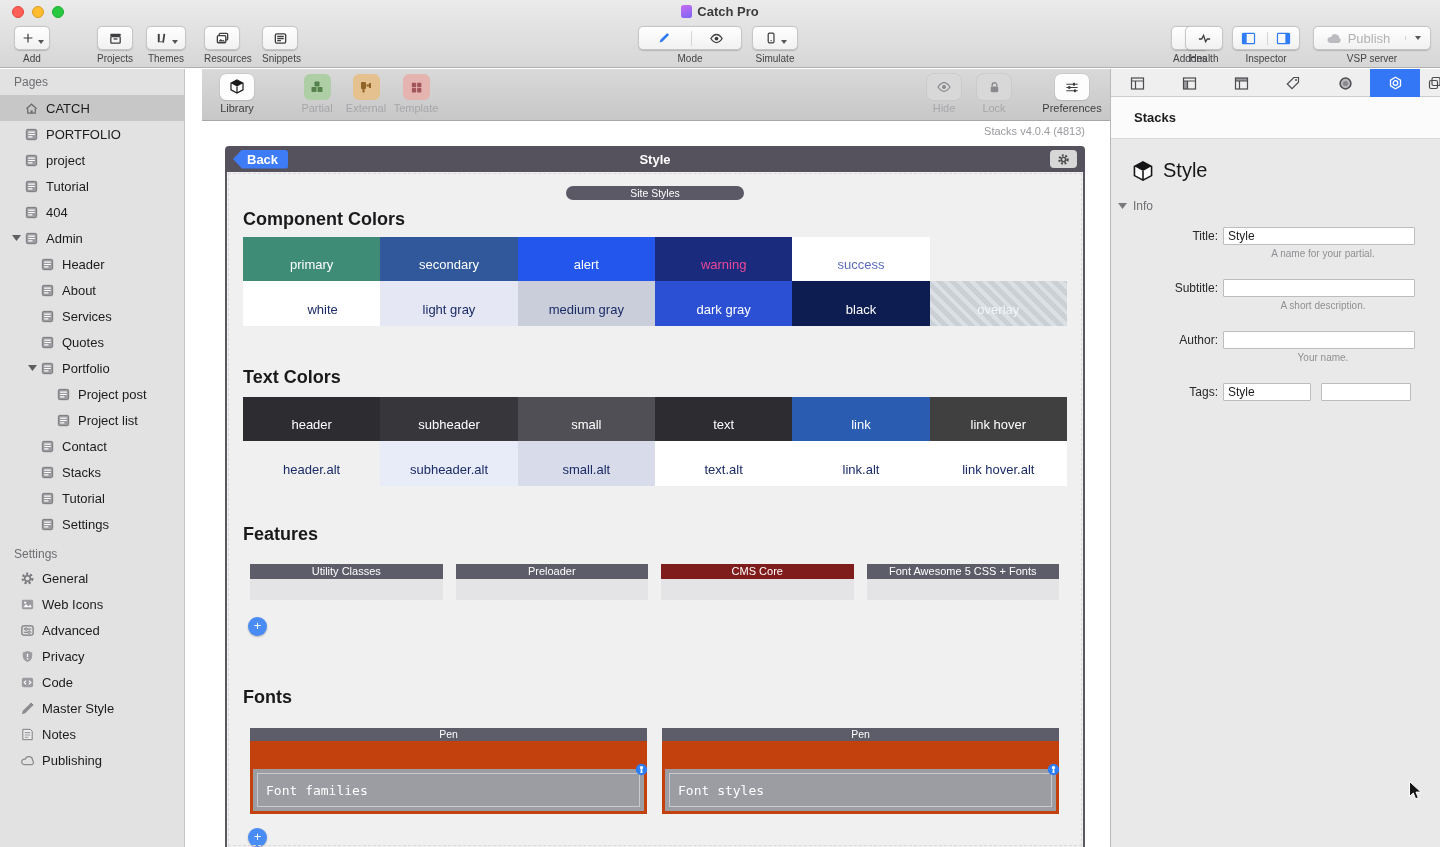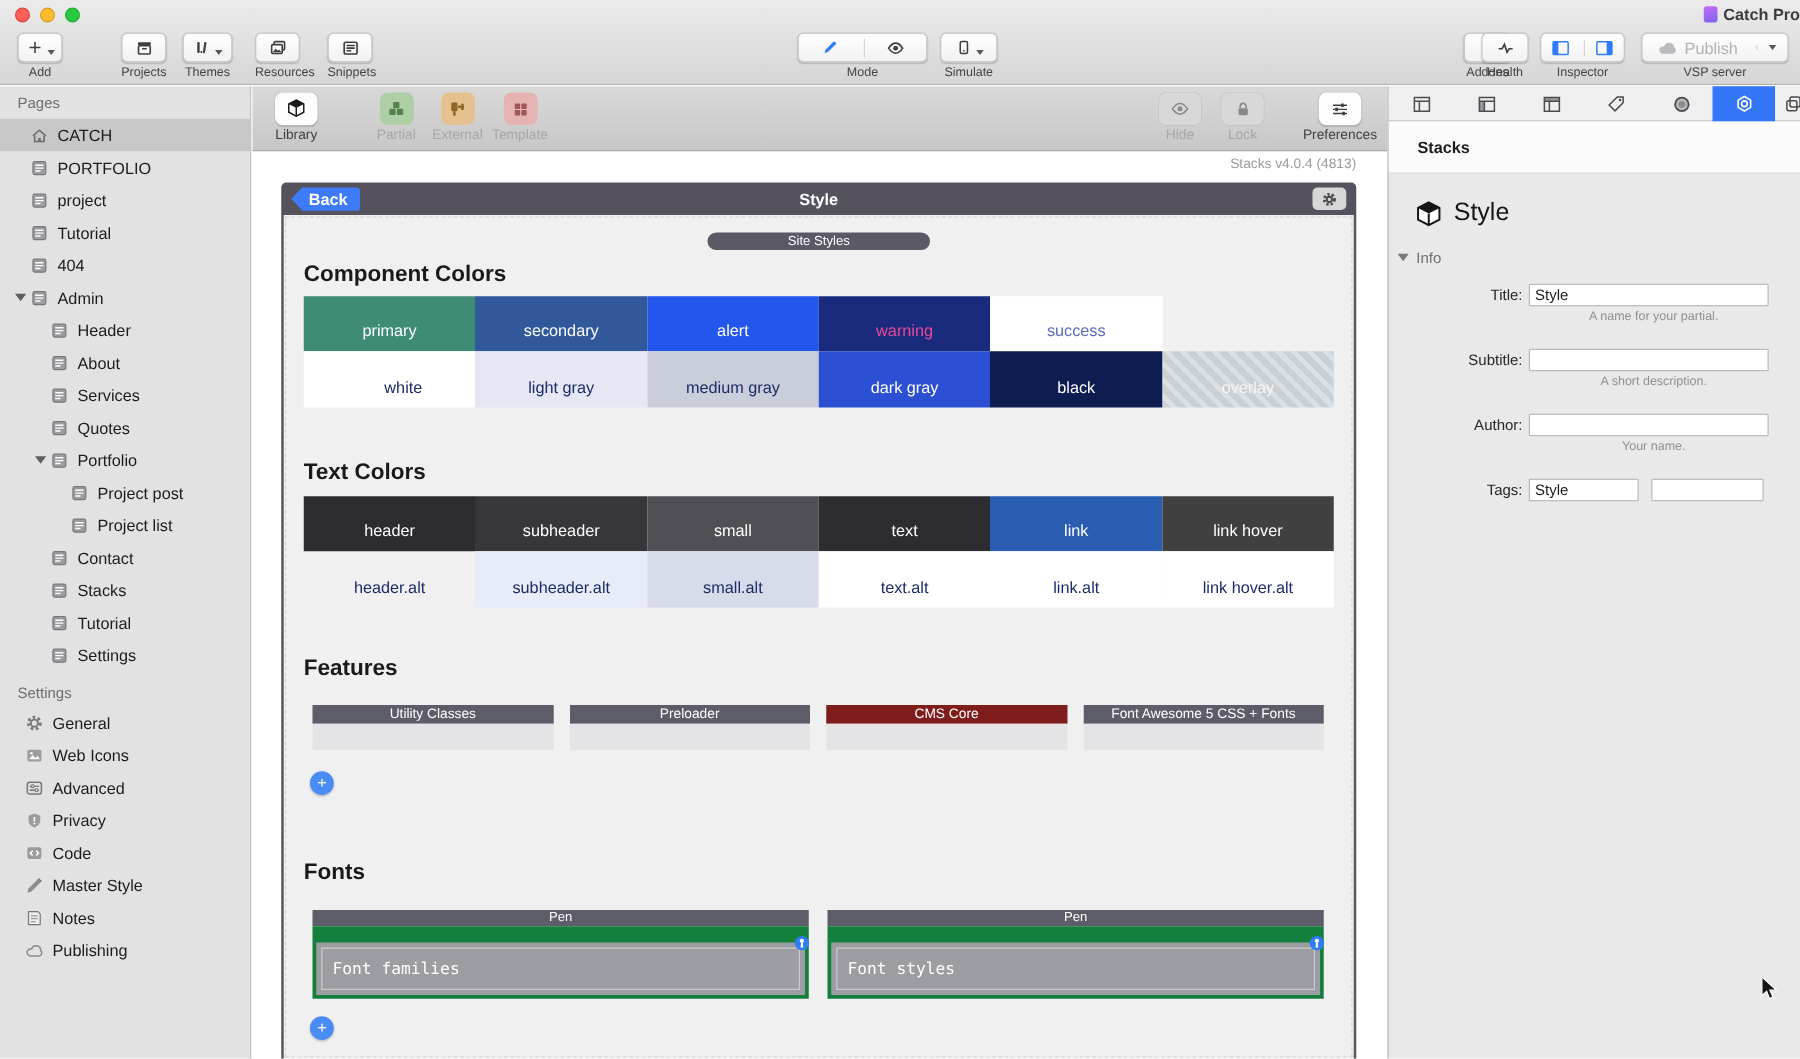--- a/index.html
+++ b/index.html
@@ -7,38 +7,38 @@
   body { font-family:"Liberation Sans", sans-serif; background:#fff; position:relative; }
   .window { position:absolute; inset:0; }
 
   
   .chrome { position:absolute; top:0; left:0; right:0; height:68px;
             background:linear-gradient(#ecebeb,#d7d6d6); border-bottom:1px solid #b1b0b0; }
   .tl { position:absolute; top:6px; width:12px; height:12px; border-radius:50%; }
   .tl.red   { left:12px; background:#ff5f57; border:0.5px solid #e0443e; }
   .tl.yel   { left:32px; background:#febc2e; border:0.5px solid #d89e24; }
   .tl.grn   { left:52px; background:#28c840; border:0.5px solid #1faf33; }
-  .win-title { position:absolute; top:4px; left:0; right:0; text-align:right;
+  .win-title { position:absolute; top:4px; left:0; right:0; text-align:center;
                font-size:13px; color:#3c3c3e; font-weight:700; }
   .appicon { display:inline-block; width:11px; height:13px; border-radius:2.5px; margin-right:5px;
              vertical-align:-2px; background:linear-gradient(160deg,#c86bf2,#7c64f2); }
 
   .tool { position:absolute; top:26px; text-align:center; }
   .tbtn { height:24px; border-radius:5px; background:linear-gradient(#ffffff,#f1f1f1);
           border:1px solid #c6c6c6; box-shadow:0 .5px 1px rgba(0,0,0,.18);
           display:flex; align-items:center; justify-content:center; gap:3px; cursor:default; }
   .tlabel { font-size:10px; color:#434346; margin-top:3px; }
   .seg { display:flex; }
   .seg .half { flex:1; display:flex; align-items:center; justify-content:center; }
   .seg .half + .half { border-left:1px solid #d4d4d4; }
   .caret { width:0; height:0; border-left:3.5px solid transparent; border-right:3.5px solid transparent;
            border-top:4.5px solid #55555a; }
 
   
-  .sidebar { position:absolute; top:69px; left:0; bottom:0; width:201px;
+  .sidebar { position:absolute; top:69px; left:0; bottom:0; width:185px;
              background:#e2e2e2; border-right:1px solid #c5c5c5; }
   .pages-header, .settings-header { height:26px; display:flex; align-items:center;
              padding-left:14px; font-size:12px; color:#6e6e72; }
   .settings-header { height:22px; margin-top:6px; }
   .srow { height:26px; display:flex; align-items:center; font-size:13px; color:#1c1c1e; }
   .srow.selected { background:#c8c7c7; }
   .sicon { width:15px; height:15px; flex:0 0 15px; }
   .slabel { margin-left:7px; white-space:nowrap; }
   .disc { width:16px; flex:0 0 16px; display:flex; align-items:center; justify-content:center; }
   .d0 { padding-left:24px; }  .d0.hasdisc { padding-left:8px; }
@@ -93,21 +93,21 @@
   .cards-row { display:flex; gap:13px; margin:19px 24px 0 23px; }
   .fcard { flex:1; }
   .fcard-head { height:15px; color:#fff; font-size:11px; line-height:15px; text-align:center; }
   .fcard-body { height:21px; background:#e4e4e7; }
   .plus-btn { width:19px; height:19px; border-radius:50%; color:#fff; font-size:13px; line-height:18px;
               text-align:center; margin-left:21px; box-shadow:0 1px 2px rgba(0,0,0,.25); }
   .p1 { margin-top:17px; } .p2 { margin-top:14px; }
   .fonts-row { display:flex; gap:15px; margin:20px 24px 0 23px; }
   .focard { flex:1; }
   .focard-head { height:13px; color:#fff; font-size:10.5px; line-height:13px; text-align:center; }
-  .focard-body { background:#15803d; padding:13px 3px 3px;text-decoration:underline; }
+  .focard-body { background:#c2410c; padding:28px 3px 3px;text-decoration:underline; }
   .font-box { position:relative; height:42px; background:#9c9ca3; }
   .font-box-inner { position:absolute; inset:4px; border:1px solid #c9c9ce; display:flex;
                     align-items:center; padding-left:8px; color:#fff; font-size:13px;
                     font-family:"DejaVu Sans Mono", monospace; }
   .pin { position:absolute; top:-6px; right:-4px; }
 
   
   .inspector { position:absolute; top:69px; right:0; bottom:0; width:330px; background:#e9e9e9;
                border-left:1px solid #b9b9b9; }
   .itabbar { position:relative; height:28px; background:#efefef; border-bottom:1px solid #cdcdcd; }

